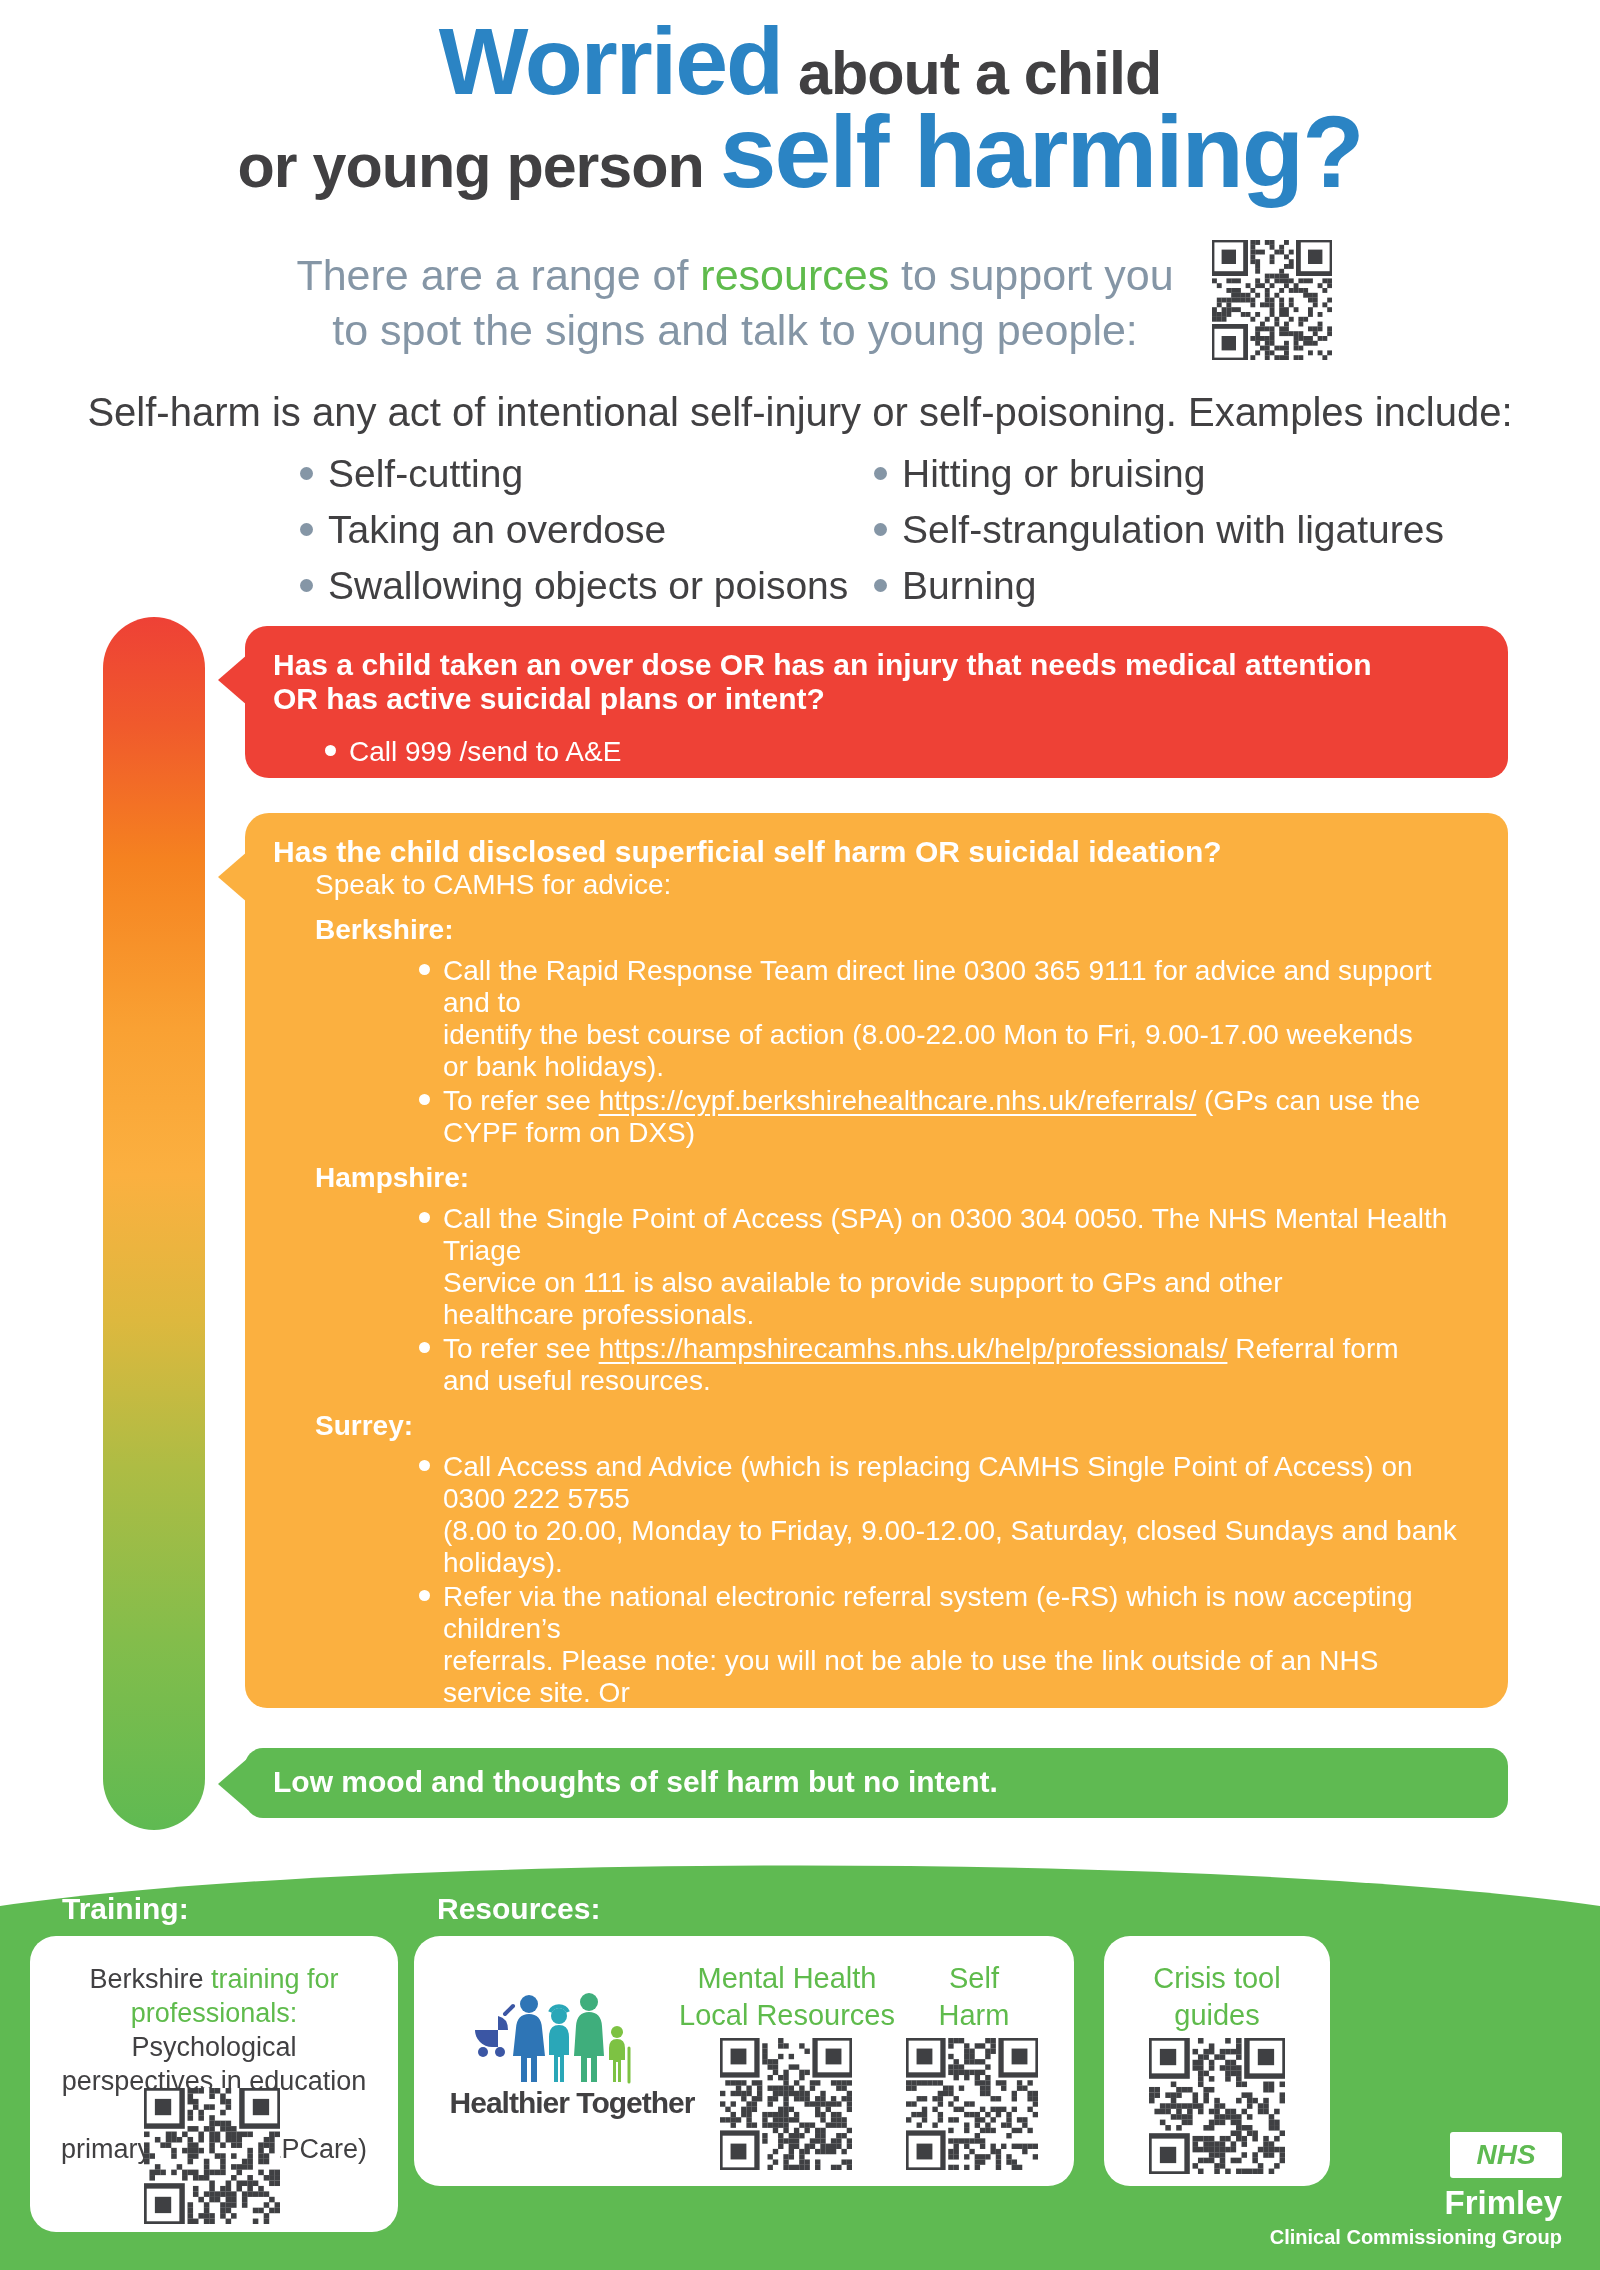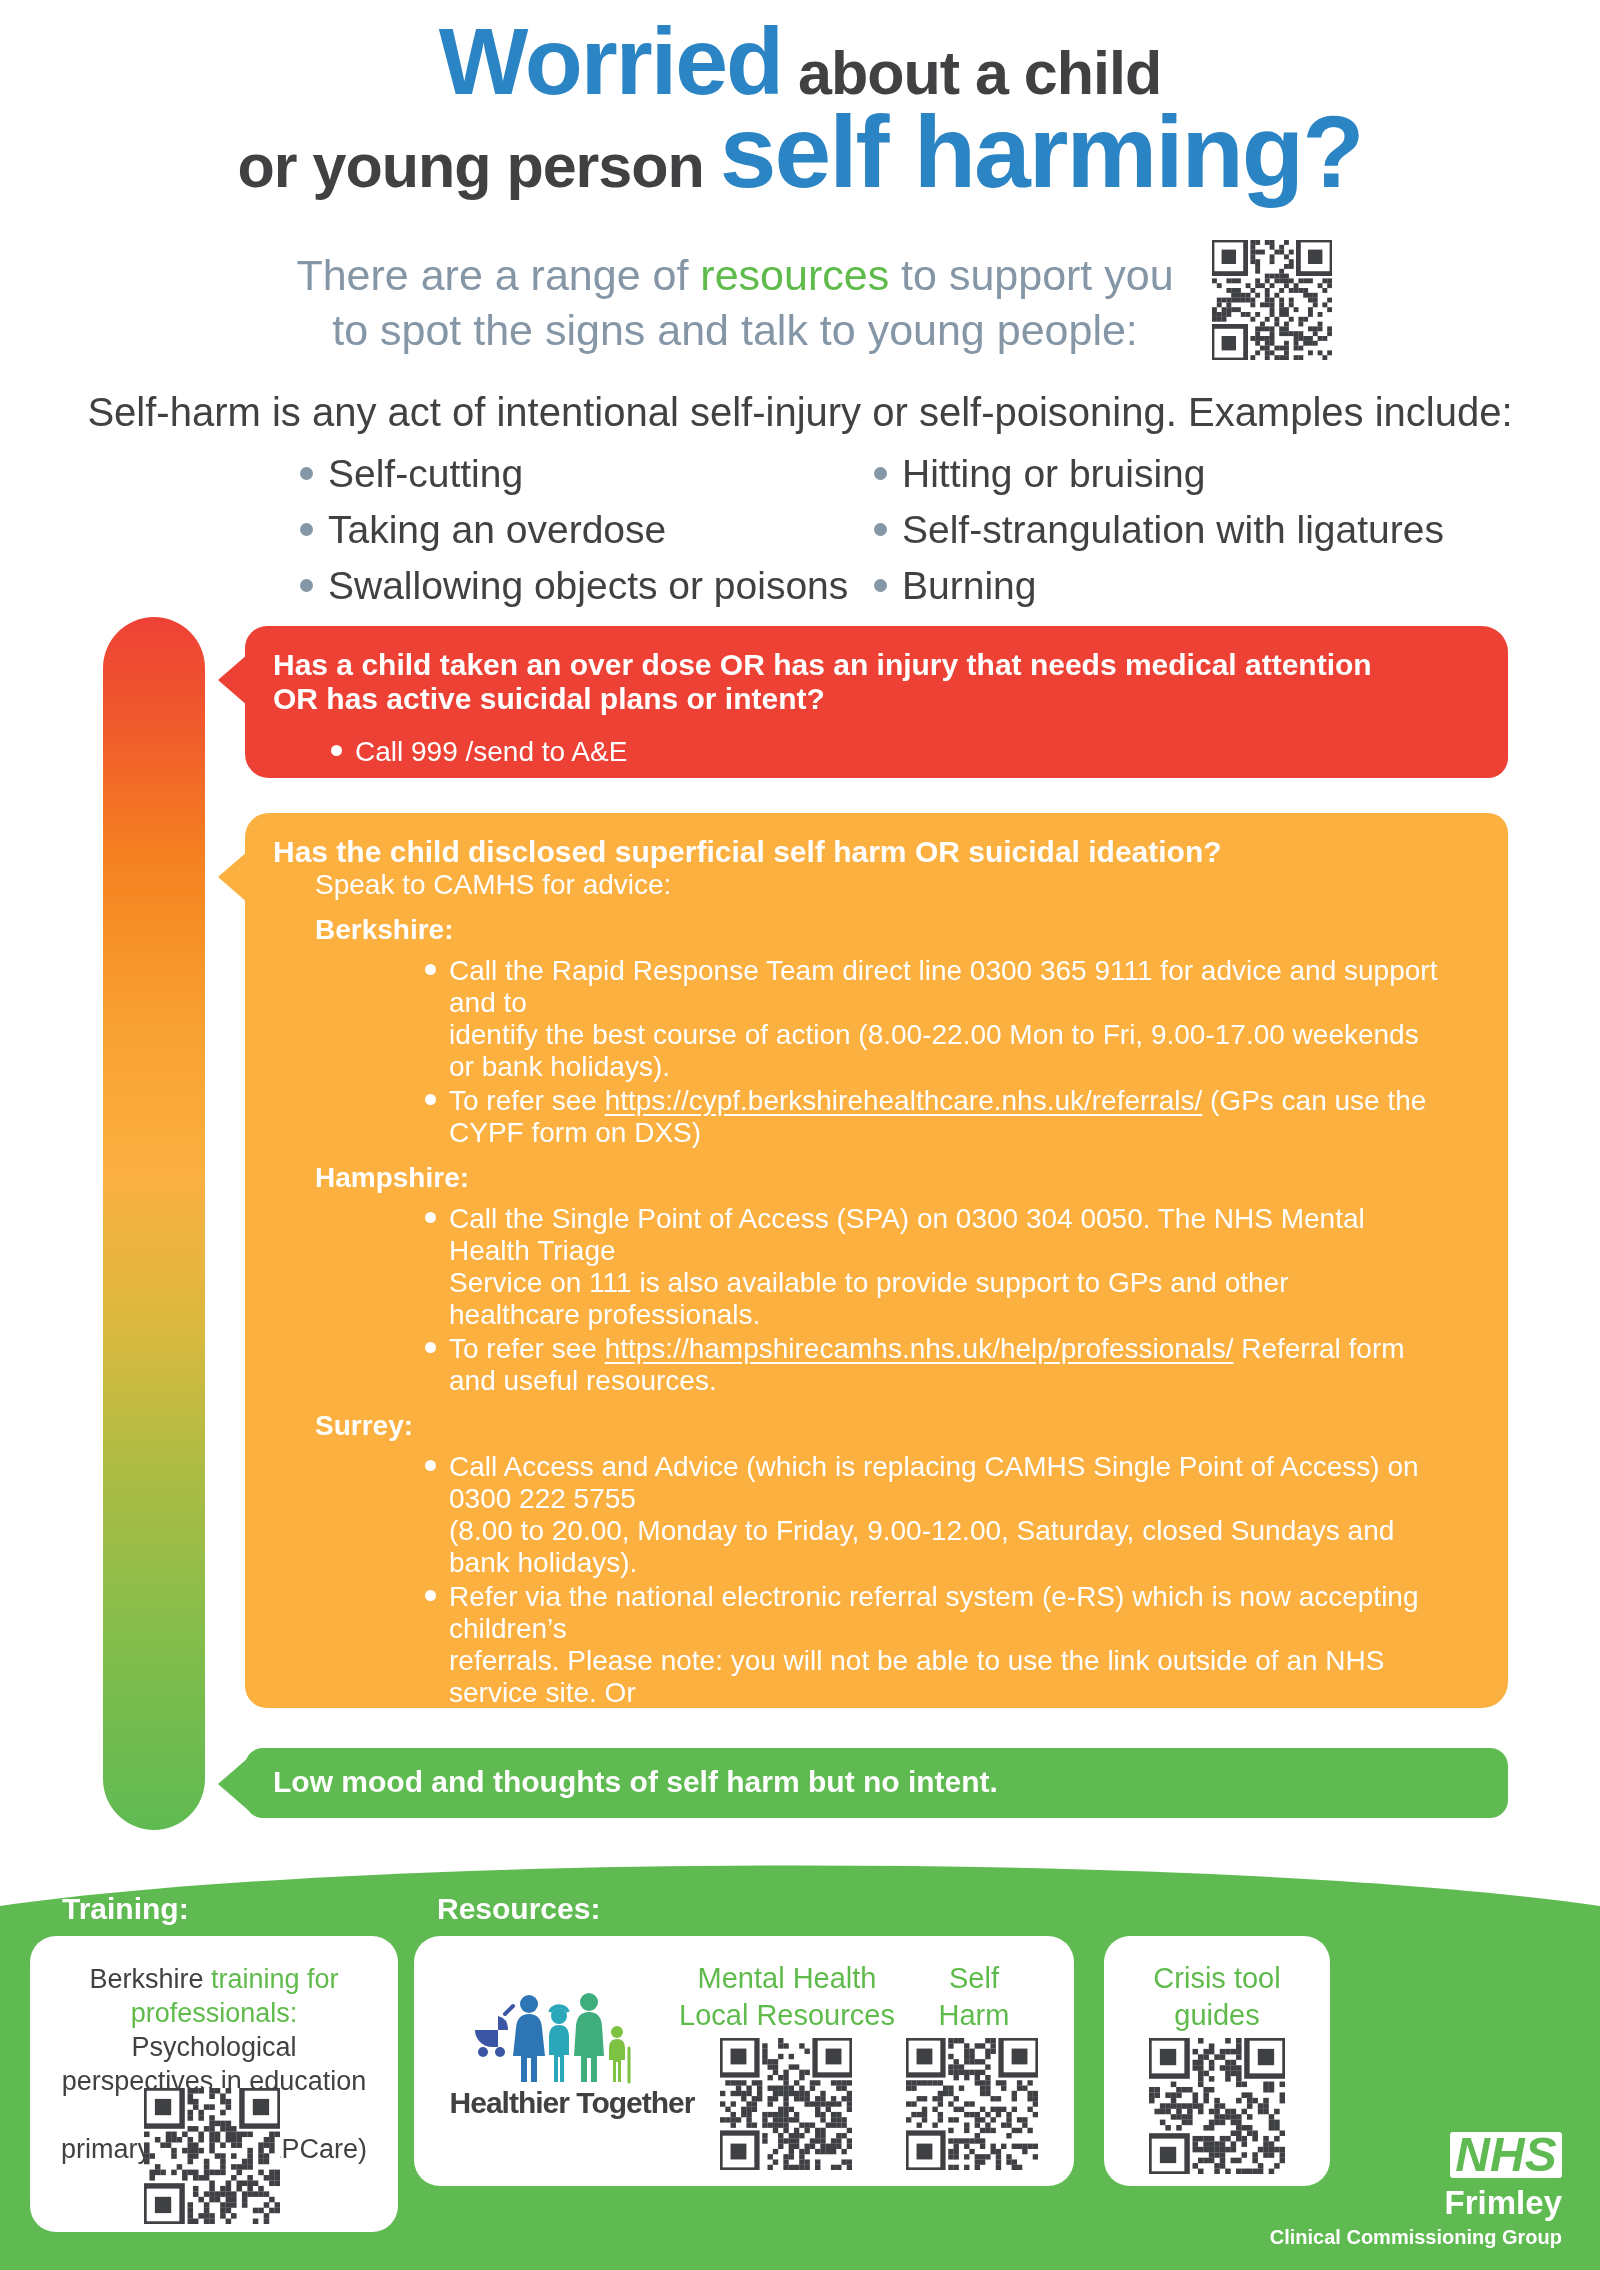--- a/index.html
+++ b/index.html
@@ -51,21 +51,21 @@
   .bubble-red{top:626px;height:152px;background:var(--red);border-radius:22px 26px 20px 24px;}
   .bubble-red::before{top:28px;border-color:transparent var(--red) transparent transparent;}
   .bubble-amber{top:813px;height:895px;background:var(--amber);border-radius:24px 20px 26px 22px;}
   .bubble-amber::before{top:38px;border-color:transparent var(--amber) transparent transparent;}
   .bubble-green{top:1748px;height:70px;background:var(--green);border-radius:18px;}
   .bubble-green::before{top:10px;border-color:transparent var(--green) transparent transparent;}
 
   .tri-heading-main{font-weight:bold;font-size:30px;line-height:34px;white-space:pre-line;padding:22px 40px 0 28px;}
   .bubble-green .tri-heading-main{padding-top:17px;}
 
-  .tri-list{list-style:none;margin:6px;padding:0;font-size:28px;line-height:32px;white-space:pre-line;}
+  .tri-list{list-style:none;margin:0;padding:0;font-size:28px;line-height:32px;white-space:pre-line;}
   .tri-list li{position:relative;margin-top:2px;}
   .tri-list li::before{content:"";position:absolute;left:-24px;top:9px;width:11px;height:11px;border-radius:50%;background:#fff;}
   .bubble-red .tri-list{margin-top:20px;padding-left:104px;}
   .blink{text-decoration:underline;text-underline-offset:4px;}
 
   .amber-body{padding:0 50px 0 28px;font-size:28px;line-height:32px;}
   .tri-intro{padding-left:42px;}
   .tri-section{margin-top:13px;padding-left:42px;}
   .tri-county{font-weight:bold;margin-bottom:9px;}
   .tri-section .tri-list{padding-left:128px;}
@@ -95,21 +95,21 @@
   .qr-mh{position:absolute;left:306px;top:102px;width:132px;height:132px;}
   .qr-sh{position:absolute;left:492px;top:102px;width:132px;height:132px;}
   .qr-crisis{position:absolute;left:45px;top:102px;width:136px;height:136px;}
 
   .ht-logo{position:absolute;left:24px;top:56px;width:268px;text-align:center;}
   .ht-logo svg{display:block;margin:0 auto;}
   .ht-text{font-weight:bold;font-size:30px;color:var(--dark);letter-spacing:-1px;margin-top:2px;}
 
   .nhs-block{position:absolute;right:38px;top:2132px;width:420px;text-align:right;color:#fff;}
   .nhs-box{display:inline-block;background:#fff;border-radius:3px;width:112px;height:46px;text-align:center;}
-  .nhs-letters{font-weight:bold;font-style:italic;font-size:48px;line-height:46px;color:var(--green);letter-spacing:0px;}
+  .nhs-letters{font-weight:bold;font-style:italic;font-size:28px;line-height:46px;color:var(--green);letter-spacing:0px;}
   .nhs-org{font-weight:bold;font-size:33px;margin-top:6px;}
   .nhs-sub{font-weight:bold;font-size:20px;margin-top:4px;}
 </style>
 </head>
 <body>
 
 <div id="page">
 
   <div class="title">
     <span class="line line1"><span class="seg-blue-xl">Worried</span><span class="seg-dark-l"> about a child</span></span>

